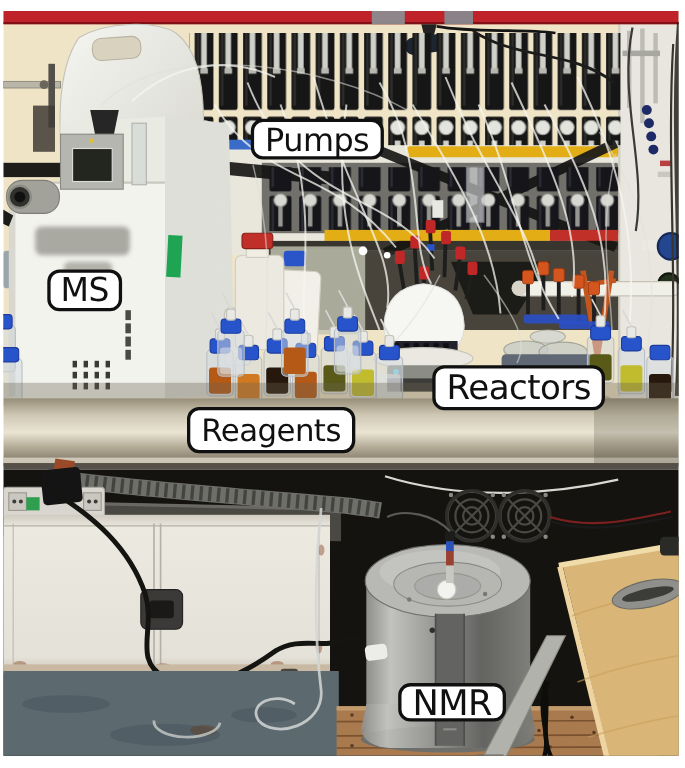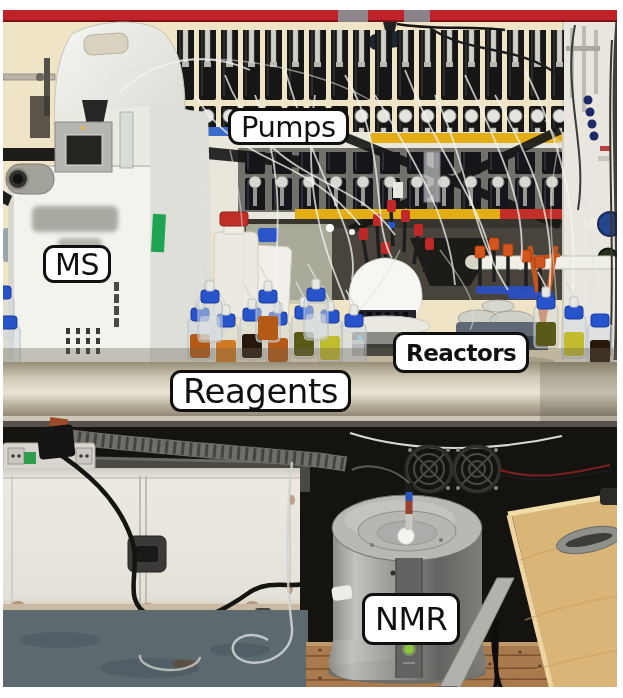--- a/index.html
+++ b/index.html
@@ -5,23 +5,23 @@
   html,body{margin:0;padding:0;background:#fff;}
   .stage{position:relative;width:623px;height:698px;background:#ffffff;overflow:hidden;
          font-family:"DejaVu Sans","Liberation Sans",sans-serif;}
   .stage svg{position:absolute;left:0;top:0;}
   .blur{filter:blur(2px);}
   .anno{position:absolute;z-index:2;display:flex;align-items:center;justify-content:center;
         background:#ffffff;border:3px solid #101010;border-radius:11px;color:#101010;
         box-sizing:border-box;white-space:nowrap;letter-spacing:-0.5px;}
   #lab-pumps   {left:228px;top:108px;height:37px;padding:0 10px;font-size:29px;text-align:center;}
   #lab-ms      {left:43px; top:245px;height:38px;padding:13px 9px; font-size:30px;}
-  #lab-reactors{left:393px;top:332px;height:41px;padding:0 10px;font-size:23px;font-weight:bold;}
-  #lab-reagents{left:170px;top:370px;height:42px;padding:0 10px;font-size:34px;}
-  #lab-nmr     {left:362px;top:593px;height:52px;padding:0 10px;font-size:32px;}
+  #lab-reactors{left:393px;top:332px;height:41px;padding:0 10px;font-size:31px;}
+  #lab-reagents{left:170px;top:370px;height:42px;padding:0 10px;font-size:28px;}
+  #lab-nmr     {left:362px;top:621px;height:35px;padding:0 10px;font-size:32px;}
 </style>
 </head>
 <body>
 
 <div class="stage">
 <svg width="623" height="698" viewBox="0 0 623 698">
   <defs>
     <clipPath id="photoClip">
           <rect x="3" y="10" width="614" height="677"></rect>
         </clipPath>

